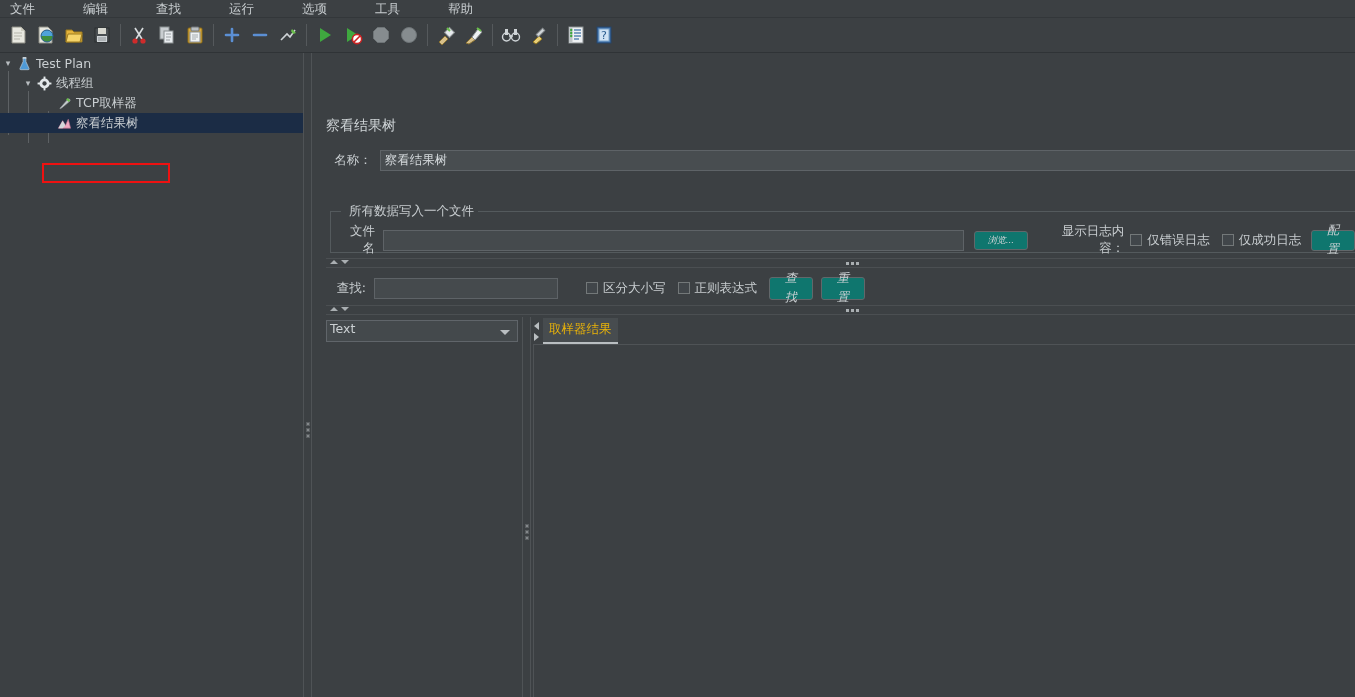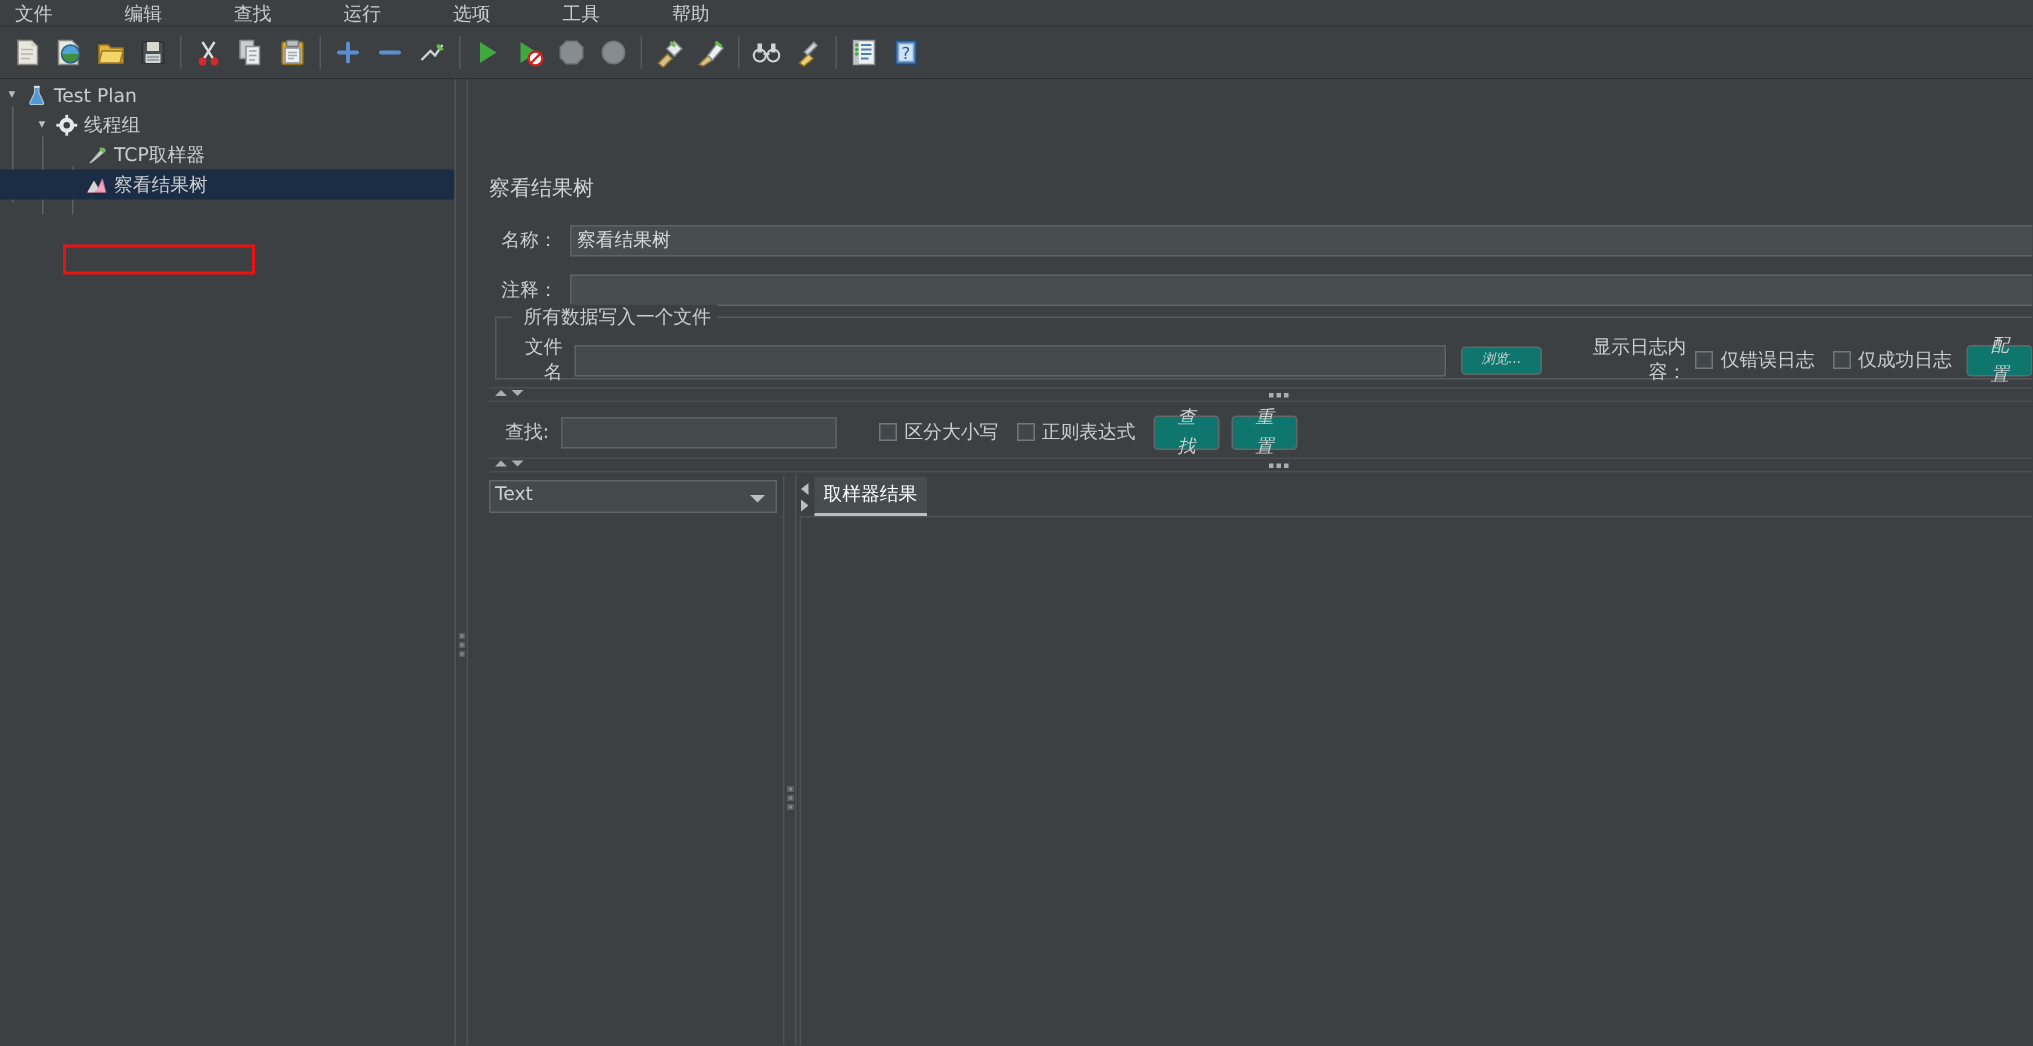--- a/index.html
+++ b/index.html
@@ -289,21 +289,21 @@
   }
 
   
   .tabstrip {
     position: absolute;
     display: flex;
     align-items: flex-end;
   }
   .tab {
     font-size: 12.5px;
-    color: #ffffff;
+    color: #eab308;
     padding: 3px 6px 4px 6px;
     background: #474c4f;
     border-bottom: 2px solid #b9bec1;
     text-align: center;
   }
   .tabscroll {
     position: absolute;
     left: 0; top: 0;
     width: 7px; height: 26px;
     display: flex; flex-direction: column;
@@ -616,24 +616,20 @@
 
   <div id="right-panel">
 
     <div id="panel-title">察看结果树</div>
 
     <div class="frow" style="left:14px; top:96px; width:1030px;">
       <span class="flabel" style="width:46px;">名称：</span>
       <input class="tfield" style="width: 984px; margin-left: 8px;" value="察看结果树">
     </div>
 
-    <div class="frow" style="left:14px; top:129px; width:1030px;">
-      <span class="flabel" style="width:46px;">注释：</span>
-      <input class="tfield" style="width: 984px; margin-left: 8px;" value="">
-    </div>
 
     <div class="groupbox" style="left:18px; top:158px; width:1030px; height:42px;">
       <div class="group-topline-l" style="left:0; width:10px;"></div>
       <div class="group-topline-r" style="left:104px; right:0;"></div>
       <div class="group-title">所有数据写入一个文件</div>
     </div>
 
     <div class="frow" style="left:26px; top:176px;">
       <span class="flabel">文件名</span>
       <input class="tfield plain" style="width: 588px; margin-left: 8px;" value="">

